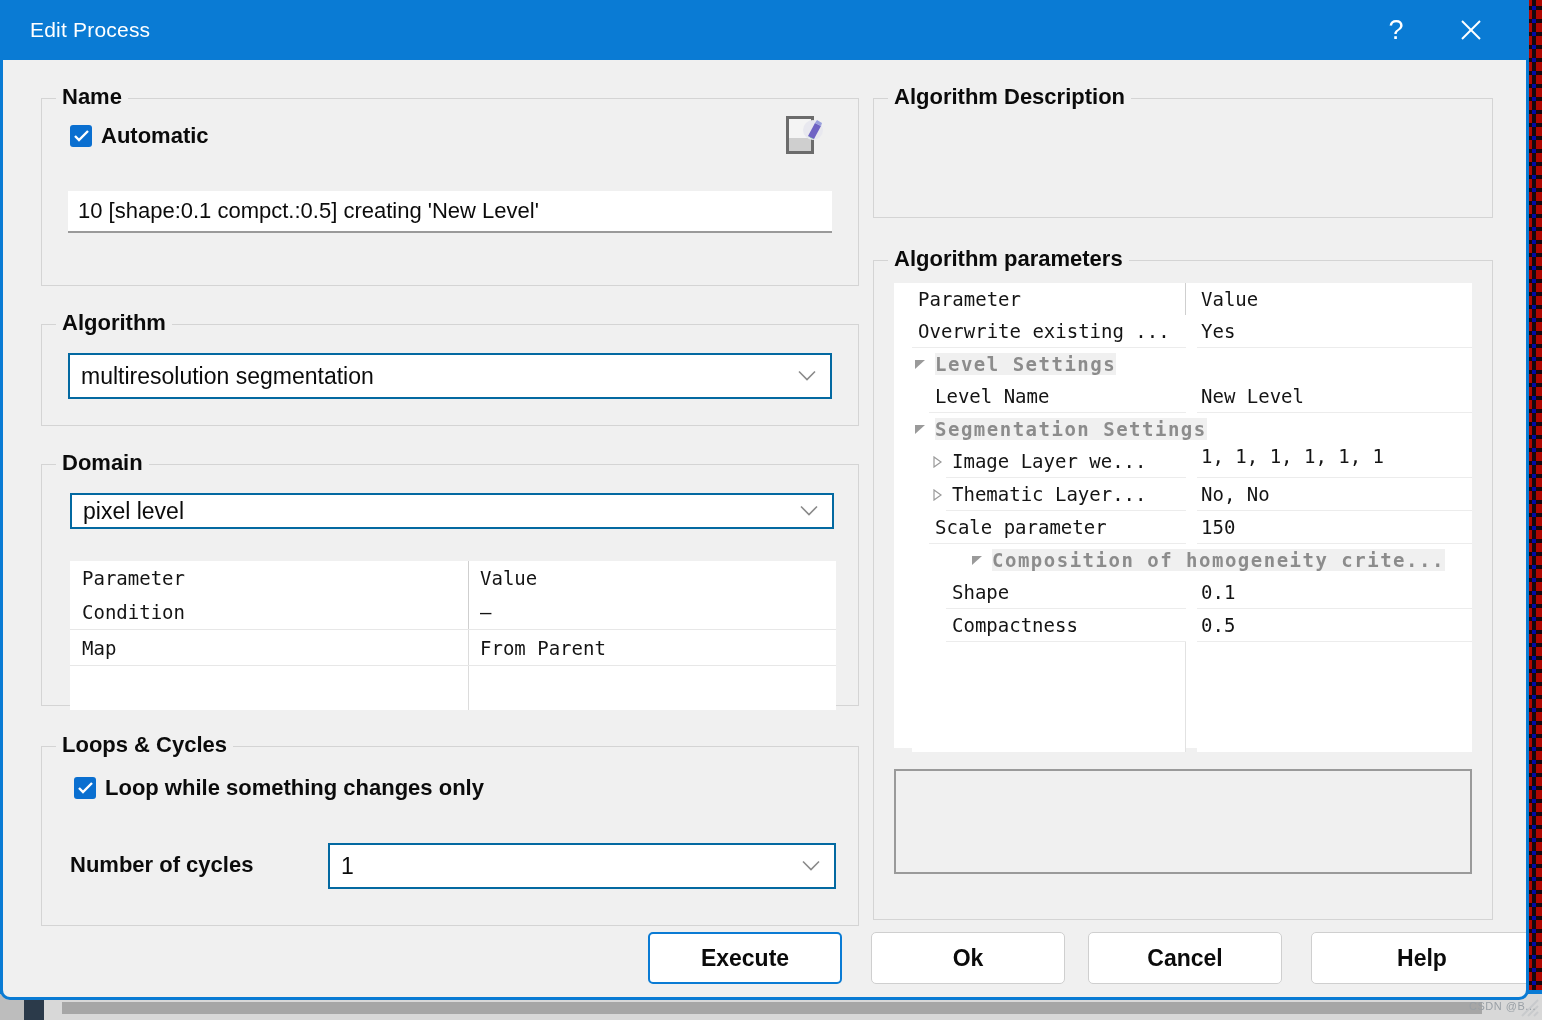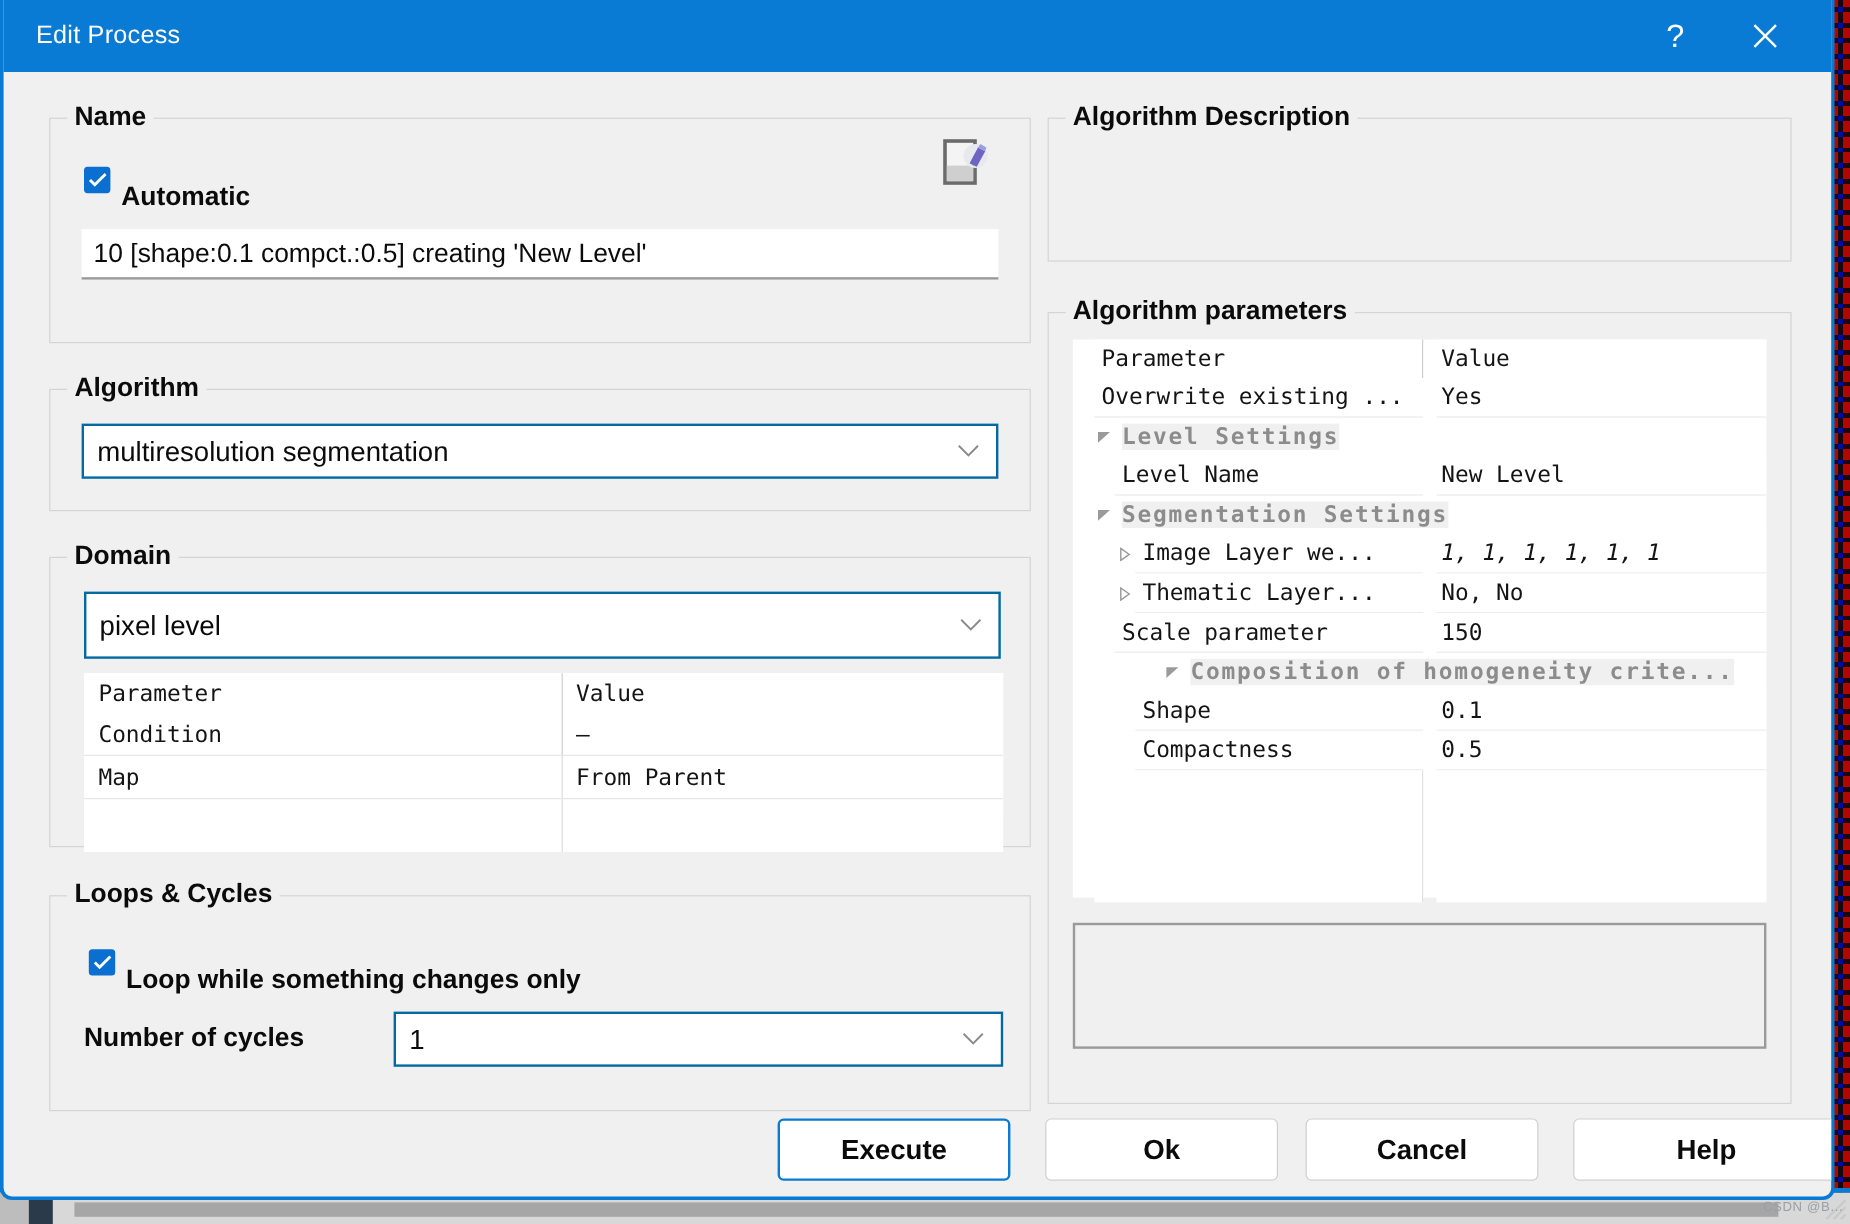--- a/index.html
+++ b/index.html
@@ -80,21 +80,21 @@
   #grp-domain{height:242px;margin-top:38px;}
   #grp-loops{height:180px;margin-top:40px;}
 
   
   .cbrow{display:flex;align-items:center;}
   .checkbox{
     width:22px;height:22px;border-radius:3px;background:#0a6fd0;
     display:inline-flex;align-items:center;justify-content:center;flex:none;
   }
   .checkbox svg{display:block;}
-  .cblabel{font-size:22px;font-weight:bold;color:#0b0b0b;margin-left:9px;margin-top:28px;}
+  .cblabel{font-size:22px;font-weight:bold;color:#0b0b0b;margin-left:9px;}
 
   
   #doc-icon{position:absolute;right:32px;top:15px;width:42px;height:44px;}
 
   
   #name-field{
     position:absolute;left:26px;top:92px;width:764px;height:42px;
     background:#ffffff;border:none;border-bottom:2px solid #9a9a9a;
     box-sizing:border-box;display:flex;align-items:center;
   }
@@ -104,21 +104,21 @@
   .combo{
     background:#ffffff;border:2px solid #0369a1;box-sizing:border-box;
     display:flex;align-items:center;position:relative;
   }
   .combo .ctext{font-size:23px;color:#0b0b0b;padding-left:11px;}
   .combo .carrow{
     position:absolute;right:14px;top:50%;transform:translateY(-50%);
     width:18px;height:11px;
   }
   #combo-algorithm{position:absolute;left:26px;top:28px;width:764px;height:46px;}
-  #combo-domain{position:absolute;left:28px;top:28px;width:764px;height:56px;}
+  #combo-domain{position:absolute;left:28px;top:28px;width:764px;height:36px;}
   #combo-cycles{position:absolute;left:286px;top:96px;width:508px;height:46px;}
 
   
   .mono-table{
     font-family:"DejaVu Sans Mono", monospace;
     font-size:19px;color:#141414;
     border-collapse:collapse;
     table-layout:fixed;
   }
   .mono-table td{padding:0;vertical-align:middle;}
@@ -422,21 +422,21 @@
                         <svg width="12" height="12" viewBox="0 0 12 12">
                           <polygon points="3,1 10,6 3,11" fill="none" stroke="#9a9a9a" stroke-width="1.2"></polygon>
                         </svg>
                       </span>
                       <div style="flex: 1 1 0%; height: 32px; display: flex; align-items: center; padding-left: 6px; background: rgb(255, 255, 255); border-bottom: 1px solid rgb(236, 236, 236);">
                         <span class="ptxt">Image Layer we...</span>
                       </div>
                     </div>
                   </td>
                   <td class="vcol">
-                    <div style="height: 32px; display: flex; align-items: center; padding-left: 4px; background: rgb(255, 255, 255); border-bottom: 1px solid rgb(236, 236, 236); font-style: italic;">
+                    <div style="height: 32px; display: flex; align-items: flex-start; padding-left: 4px; background: rgb(255, 255, 255); border-bottom: 1px solid rgb(236, 236, 236);">
                       <span class="valuecell">1, 1, 1, 1, 1, 1</span>
                     </div>
                   </td>
                 </tr>
                 <tr>
                   <td class="pcol">
                     <div class="pcell">
                       <span class="ind" style="width: 34px;"></span>
                       <span class="tri">
                         <svg width="12" height="12" viewBox="0 0 12 12">

